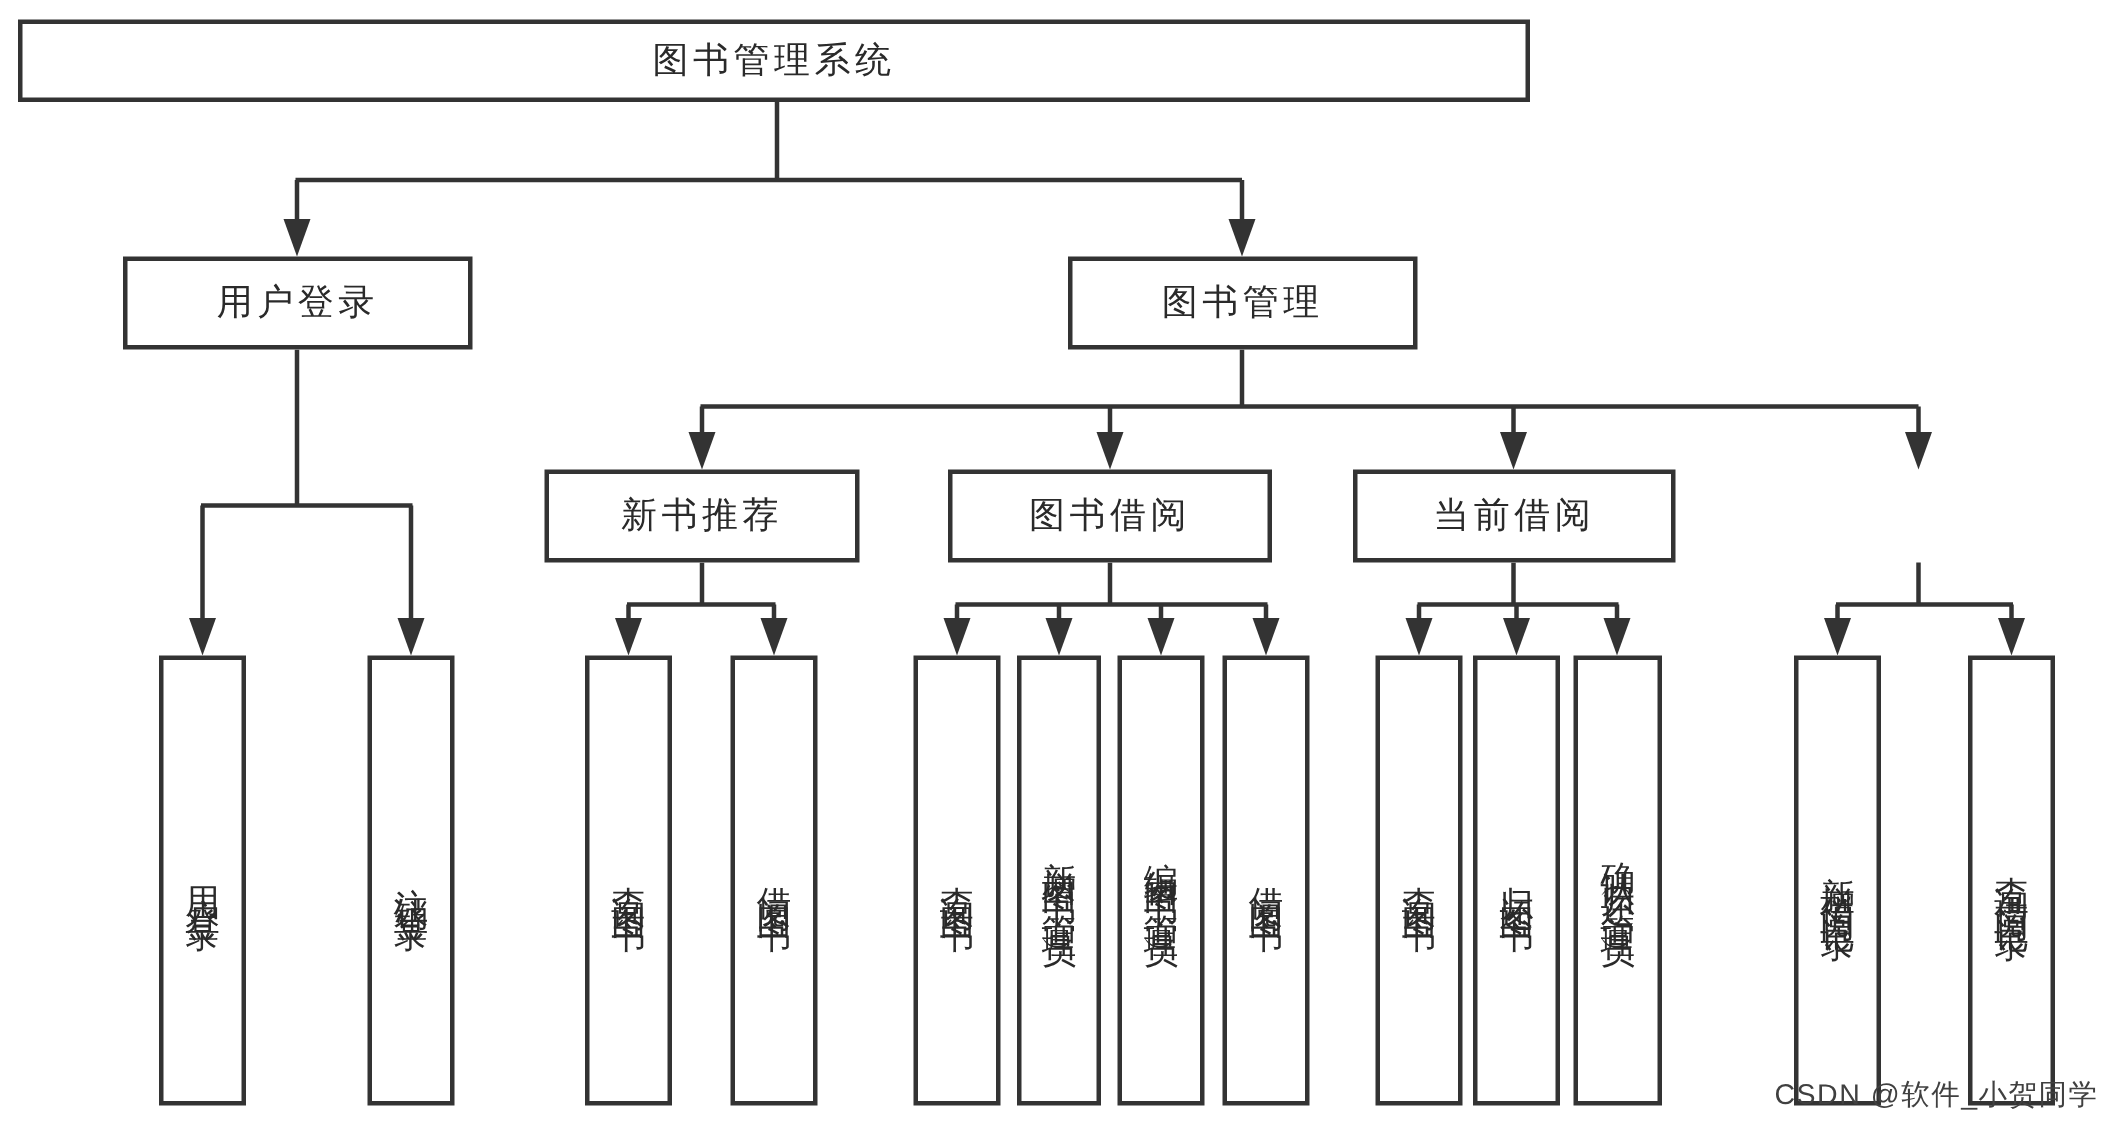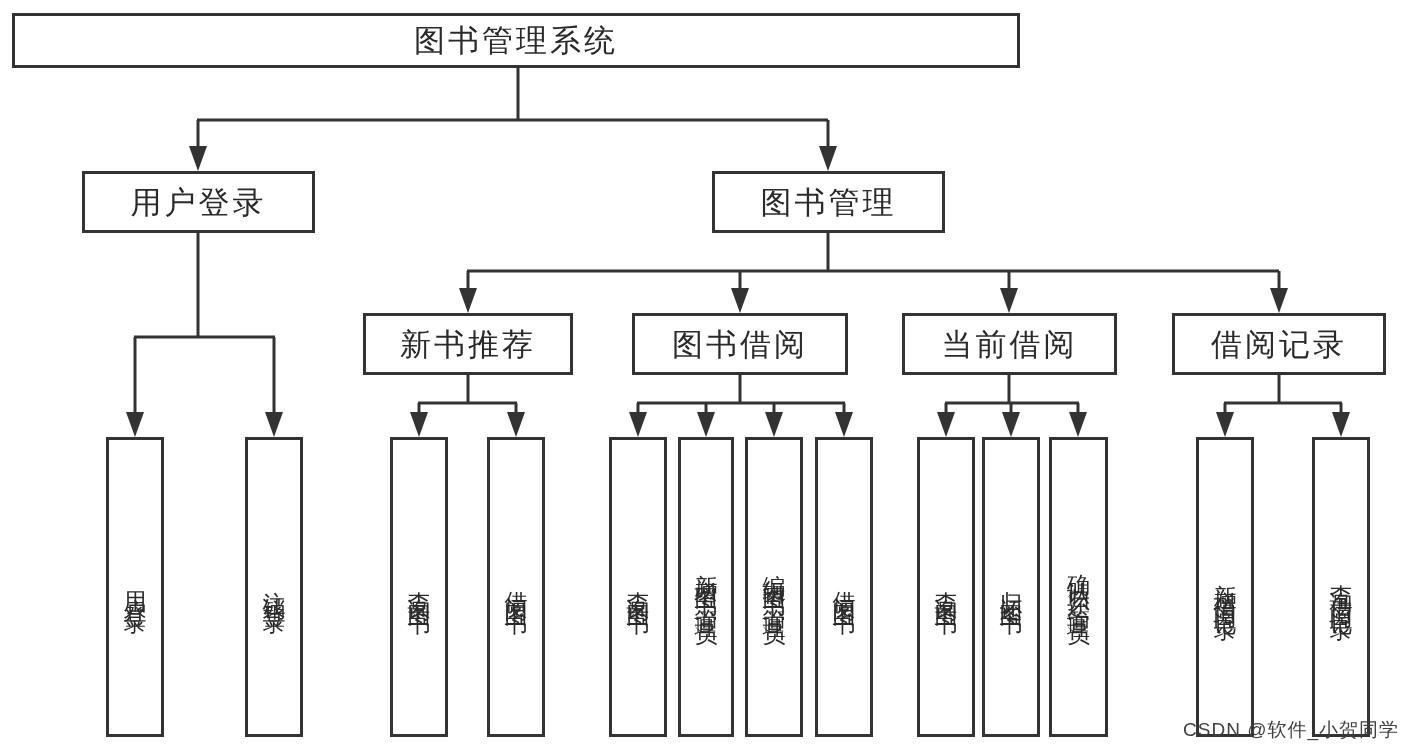--- a/index.html
+++ b/index.html
@@ -5,21 +5,21 @@
   html,body{margin:0;padding:0;background:#ffffff;}
   .canvas{
     position:relative;width:1405px;height:747px;background:#ffffff;overflow:hidden;
     font-family:"Liberation Sans","DejaVu Sans",sans-serif;color:#2a2a2a;
   }
   .connectors{position:absolute;left:0;top:0;width:1405px;height:747px;}
   .box{
     position:absolute;box-sizing:border-box;border:3px solid #333333;background:#ffffff;
     display:flex;align-items:center;justify-content:center;text-align:center;
   }
-  .hlabel{font-size:31px;letter-spacing:3px;line-height:1;white-space:nowrap;}
+  .hlabel{font-size:24px;letter-spacing:3px;line-height:1;white-space:nowrap;}
   .vbox .vlabel{
     writing-mode:vertical-rl;text-orientation:mixed;
     font-size:23px;letter-spacing:7px;line-height:1;white-space:nowrap;
   }
   
   .n-root{left:12px;top:13px;width:1008px;height:55px;}
   
   .n-user-login{left:82px;top:171px;width:233px;height:62px;}
   .n-book-mgmt{left:712px;top:171px;width:233px;height:62px;}
   
@@ -123,23 +123,20 @@
 
   <div class="box n-newbook">
     <span class="hlabel">新书推荐</span>
   </div>
   <div class="box n-bookborrow">
     <span class="hlabel">图书借阅</span>
   </div>
   <div class="box n-curborrow">
     <span class="hlabel">当前借阅</span>
   </div>
-  <div class="box n-records">
-    <span class="hlabel">借阅记录</span>
-  </div>
 
   <div class="box vbox leaf l-ul1">
     <span class="vlabel">用户登录</span>
   </div>
   <div class="box vbox leaf l-ul2">
     <span class="vlabel">注销登录</span>
   </div>
 
   <div class="box vbox leaf l-nb1">
     <span class="vlabel">查询图书</span>

